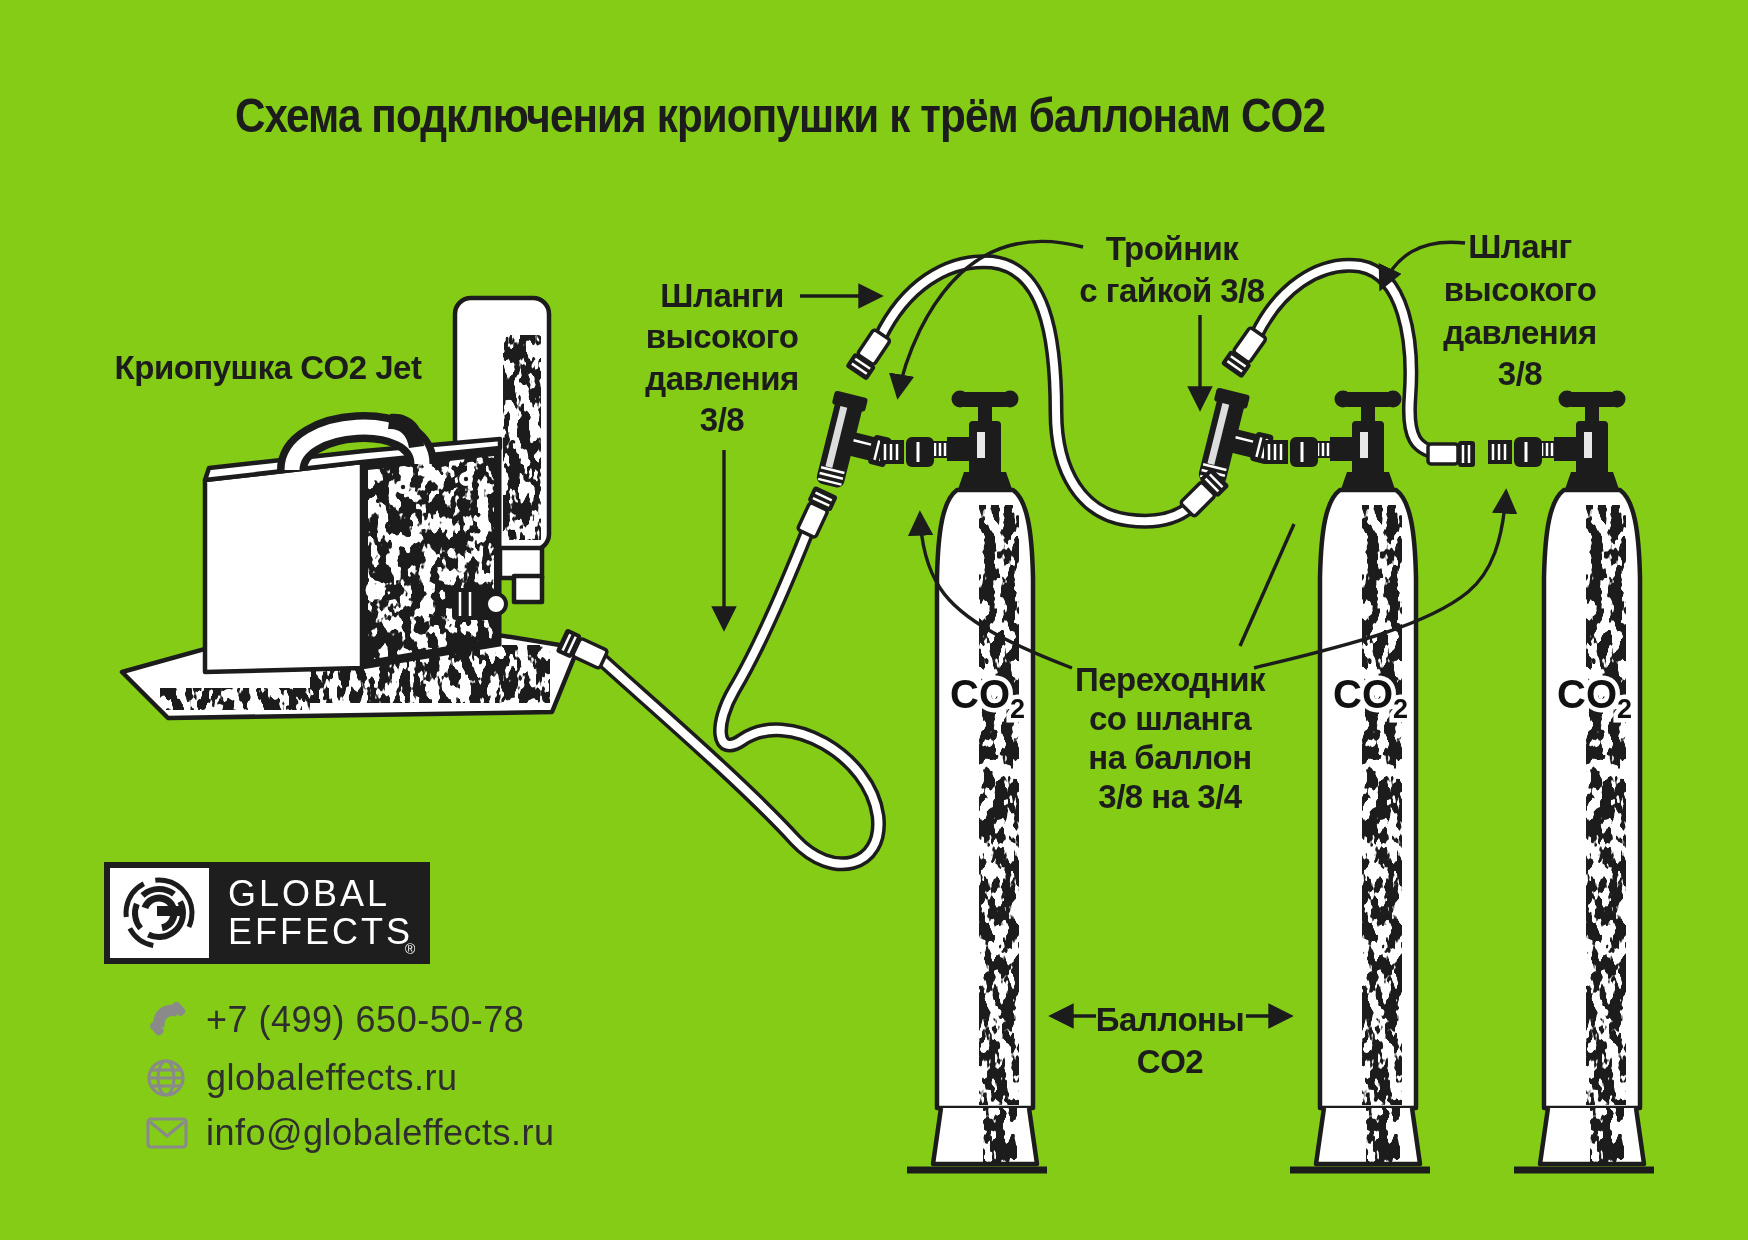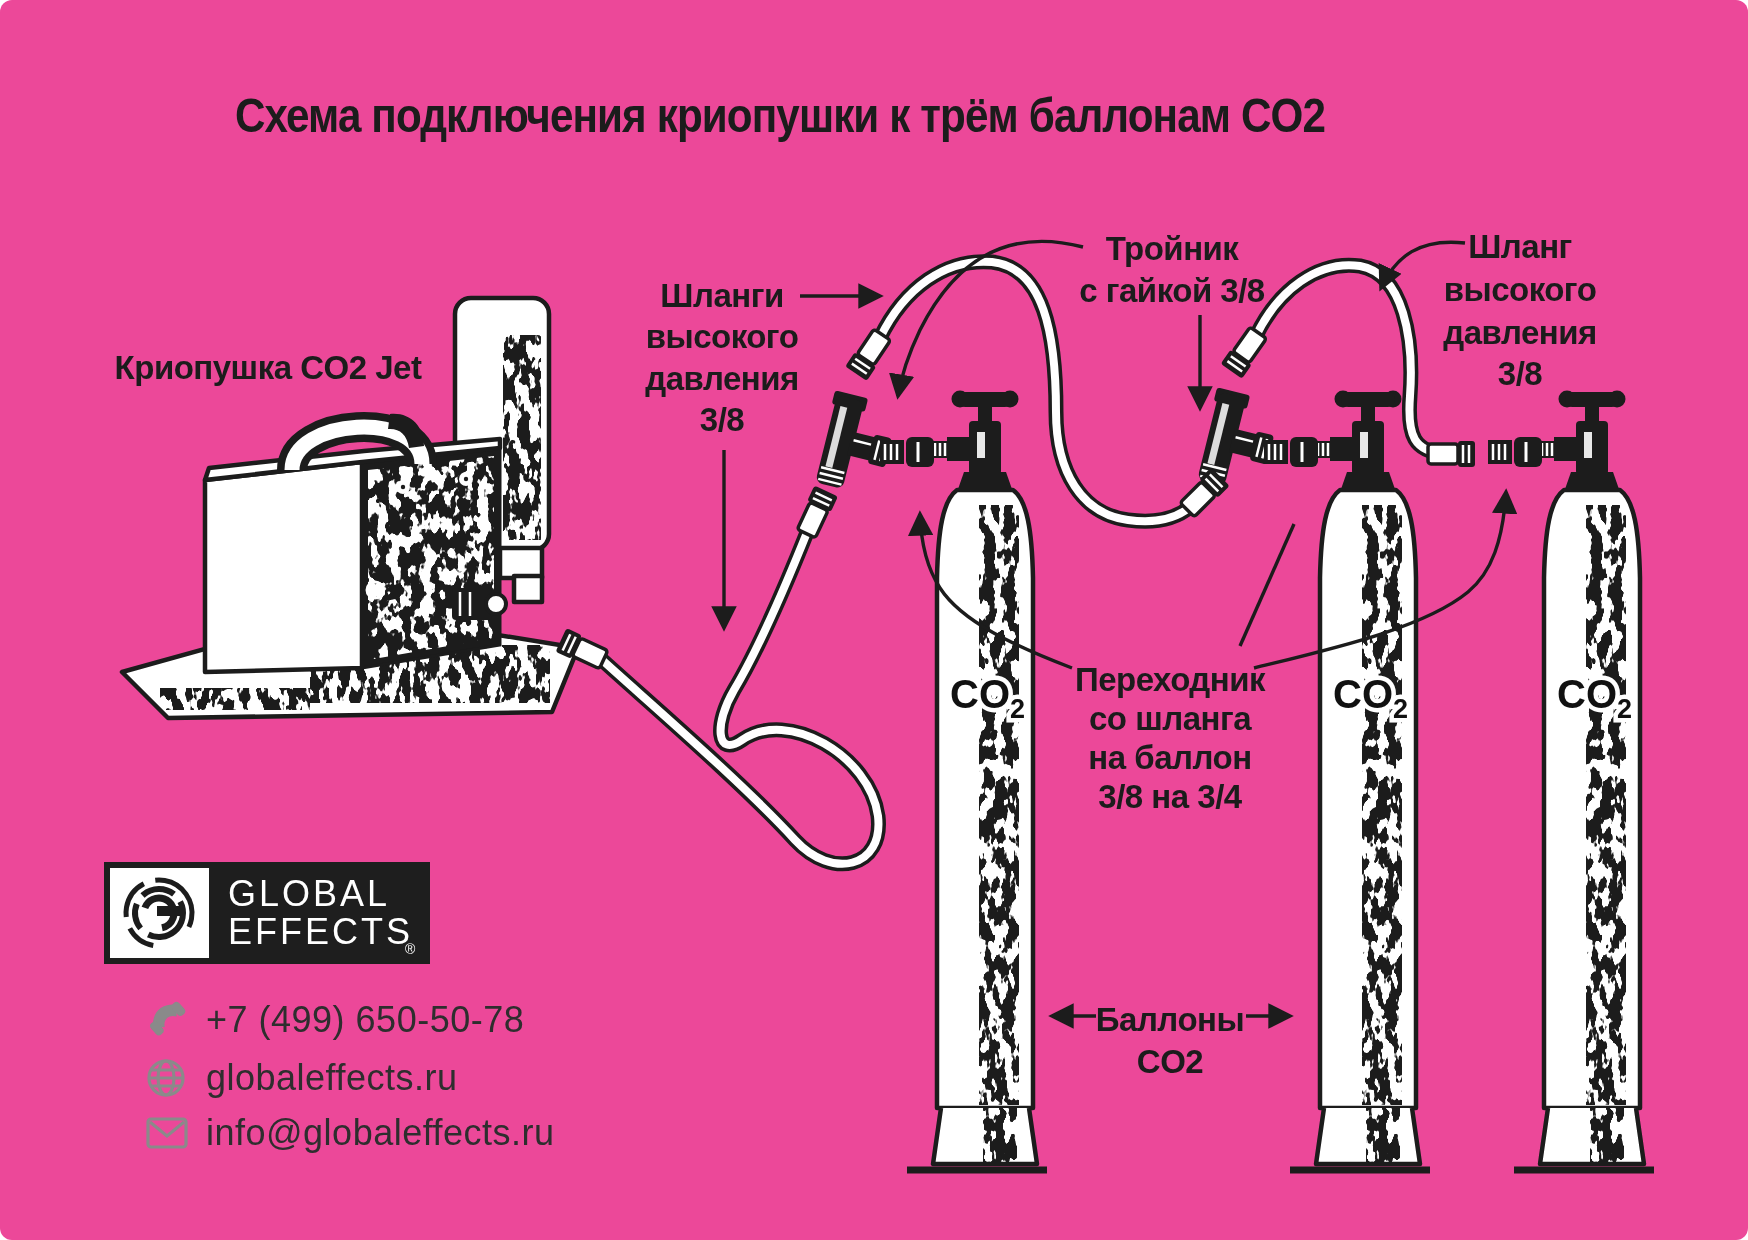--- a/index.html
+++ b/index.html
@@ -1,17 +1,17 @@
 <!DOCTYPE html>
 <html><head>
 <meta charset="utf-8">
 <style>
   html,body{margin:0;padding:0;background:#fff;}
-  .stage{position:relative;width:1748px;height:1240px;background:#ec4899;overflow:hidden;
-         font-family:"Liberation Sans", sans-serif;border-radius:12px;}
+  .stage{position:relative;width:1748px;height:1240px;background:#84cc16;overflow:hidden;
+         font-family:"Liberation Sans", sans-serif;}
   svg{position:absolute;left:0;top:0;}
   .t-title{font-family:"Liberation Sans",sans-serif;font-weight:bold;font-size:48px;fill:#1c1c1c;letter-spacing:-1px;}
   .t-lbl{font-family:"Liberation Sans",sans-serif;font-weight:bold;font-size:33px;fill:#1c1c1c;letter-spacing:-0.5px;}
   .t-co2{font-family:"Liberation Sans",sans-serif;font-weight:bold;font-size:40px;fill:#111;
          paint-order:stroke;stroke:#fff;stroke-width:9px;}
   .t-co2s{font-size:27px;}
   .t-logo{font-family:"Liberation Sans",sans-serif;font-size:36px;fill:#fff;letter-spacing:3px;}
   .t-reg{font-family:"Liberation Sans",sans-serif;font-size:14px;fill:#fff;}
   .t-contact{font-family:"Liberation Sans",sans-serif;font-size:36px;fill:#2e2e2e;letter-spacing:0.5px;}
   .hose{fill:none;stroke:#1c1c1c;stroke-width:15;stroke-linecap:round;}

